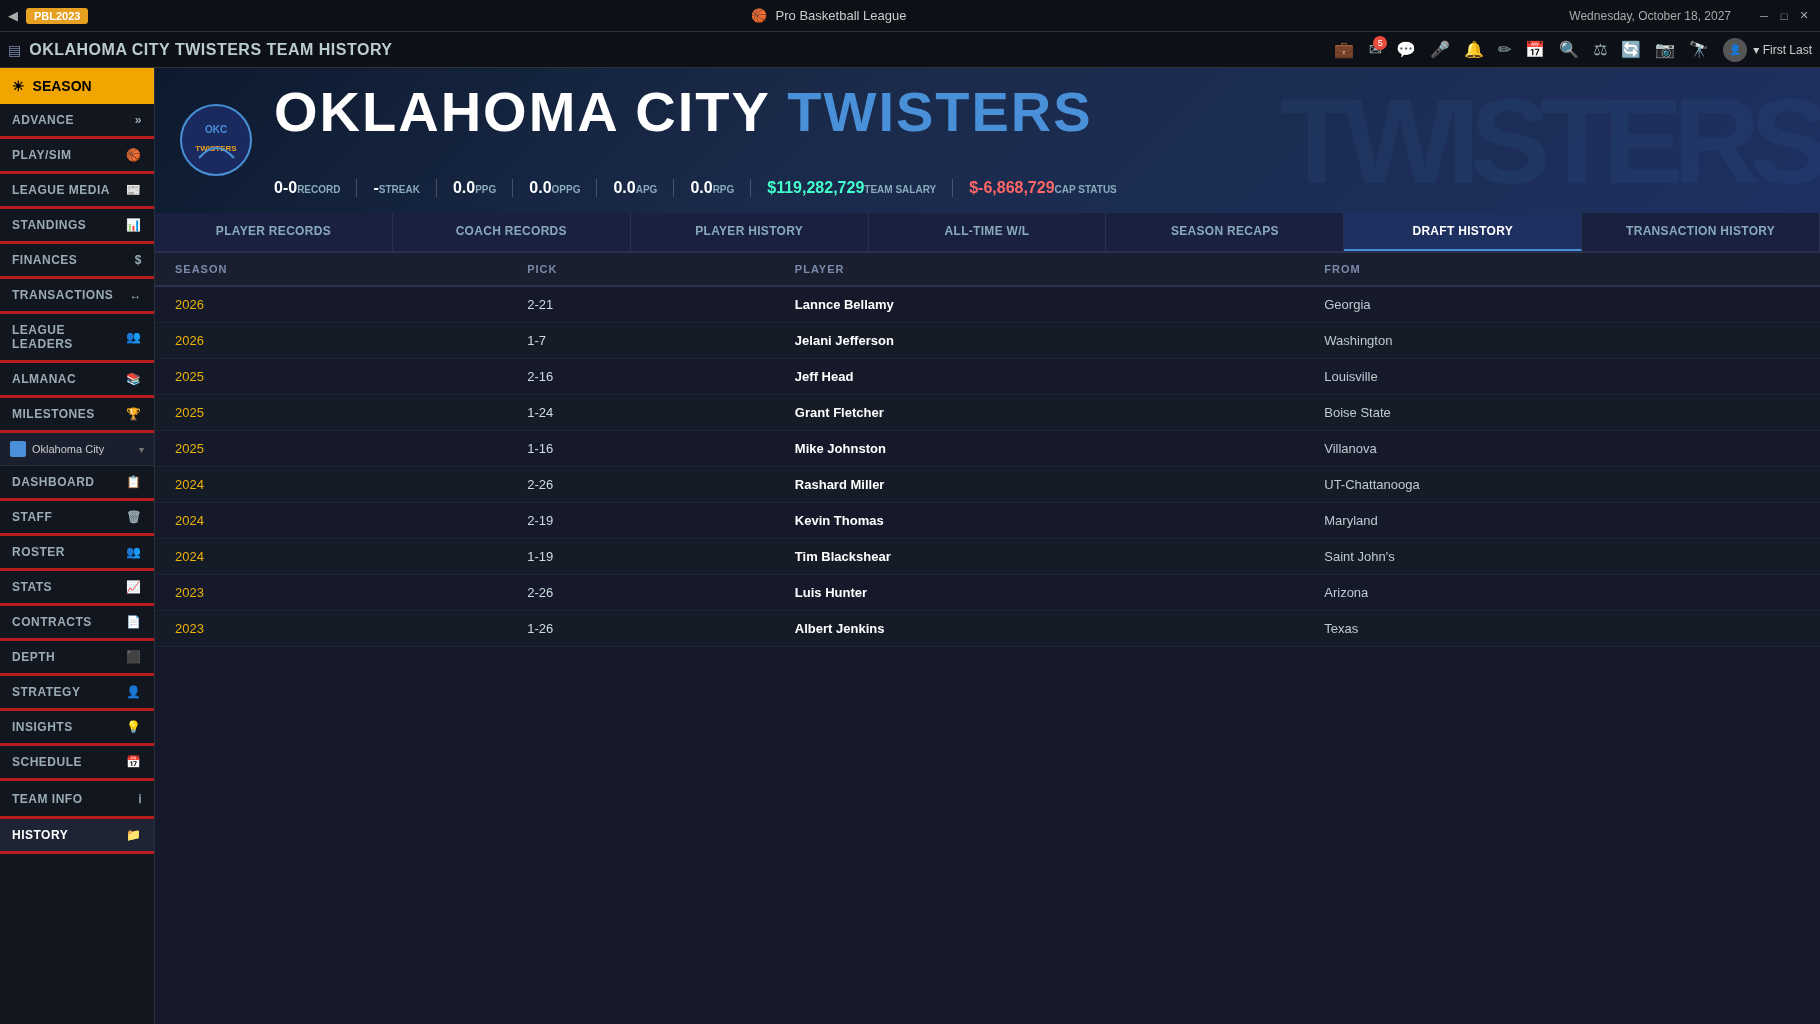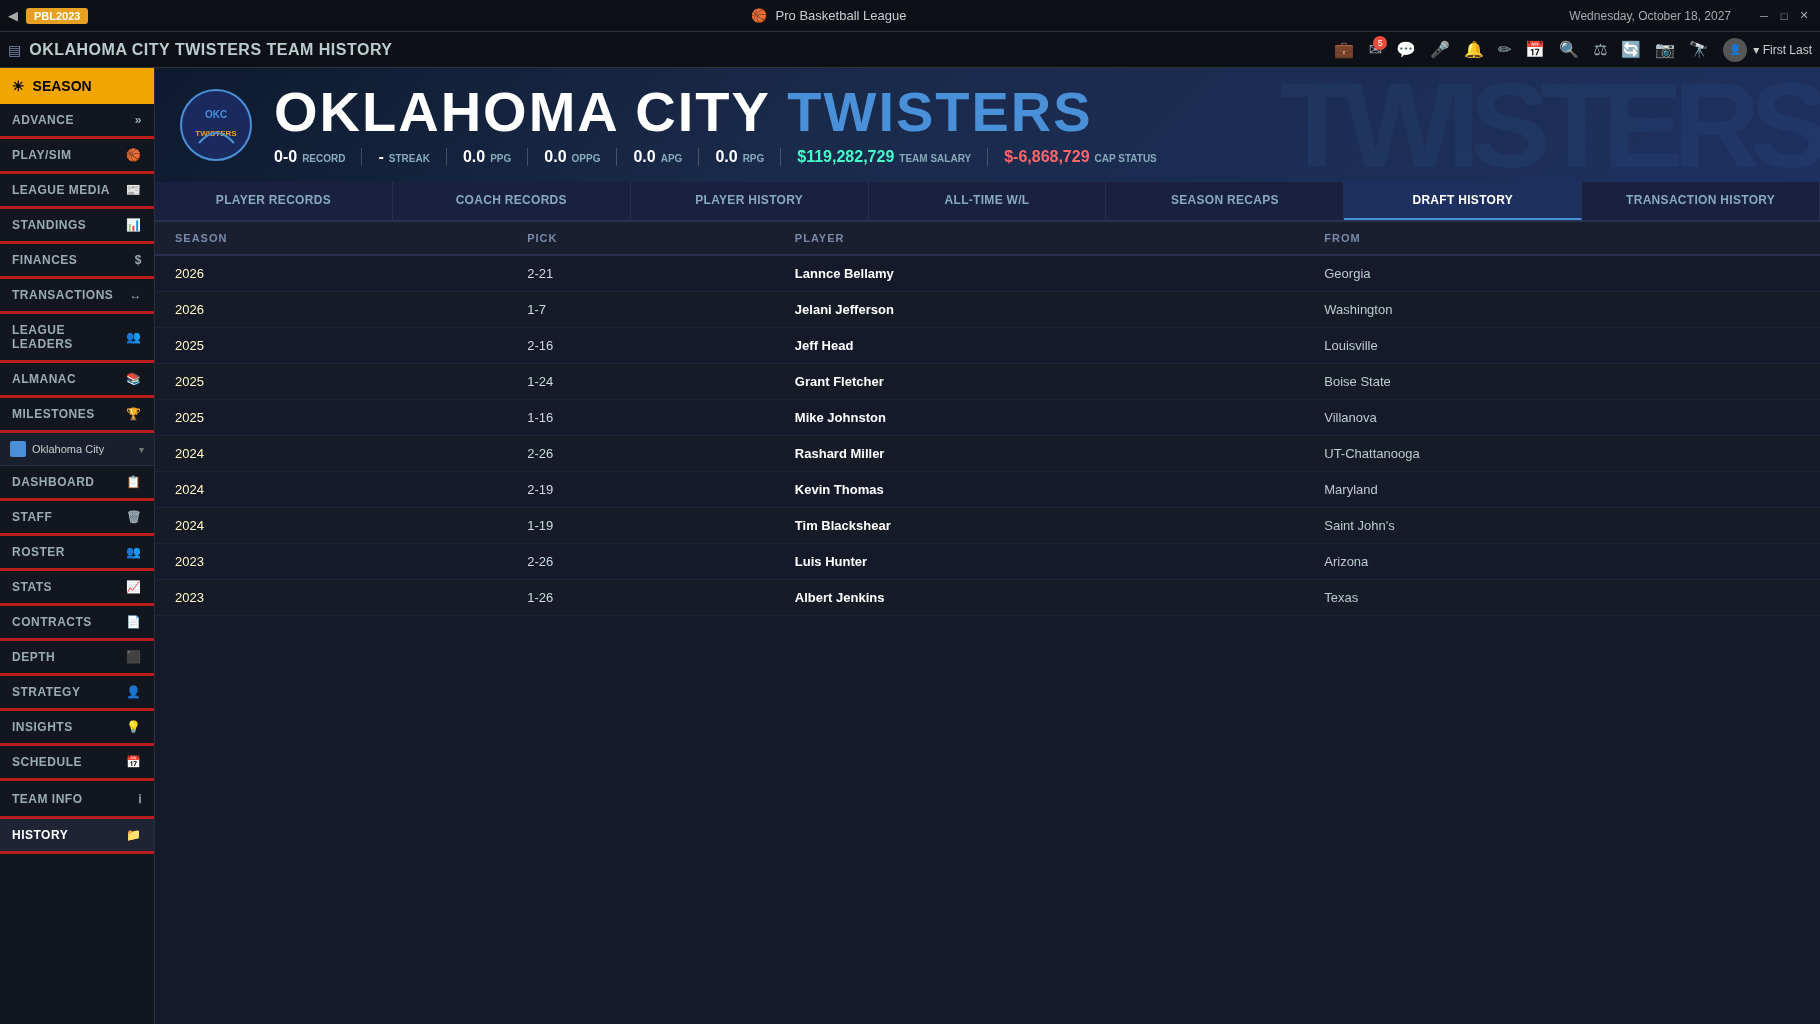--- a/index.html
+++ b/index.html
@@ -118,23 +118,23 @@
     }
     .team-stats-row {
       display: flex;
       align-items: center;
       gap: 0;
       margin-top: 8px;
     }
     .team-stat {
       display: flex;
       align-items: baseline;
-      gap: 5px;
       padding: 0 16px;
       border-right: 1px solid rgba(255,255,255,0.2);
+      margin-top: 31px;
     }
     .team-stat:first-child { padding-left: 0; }
     .team-stat:last-child { border-right: none; justify-content: center; }
     .stat-val { font-size: 16px; font-weight: 700; color: #fff; }
     .stat-label { font-size: 10px; color: #8ab; text-transform: uppercase; font-weight: 600; }
     .salary-val { color: #4fc; }
     .cap-val { color: #f66; }
 
     
     .tabs-bar {
@@ -185,21 +185,21 @@
       border-bottom: 1px solid #1e2436;
       cursor: pointer;
     }
     .draft-table tbody tr:nth-child(even) { background: #161b28; }
     .draft-table td {
       padding: 10px 20px;
       font-size: 13px;
       color: #bcc;
     }
     .draft-table td.player-name { color: #fff; font-weight: 600; }
-    .draft-table td.season-col { color: #fef9c3; }
+    .draft-table td.season-col { color: #eab308; }
     .draft-table td.pick-col { color: #cdd; }
   </style>
 </head>
 <body>
 
 <div class="titlebar">
   <div class="titlebar-left">
     <span style="color:#aaa;cursor:pointer;">◀</span>
     <span style="background:#e8a020;color:#fff;font-weight:900;font-size:11px;padding:2px 8px;border-radius:3px;text-align:right;">PBL2023</span>
   </div>

